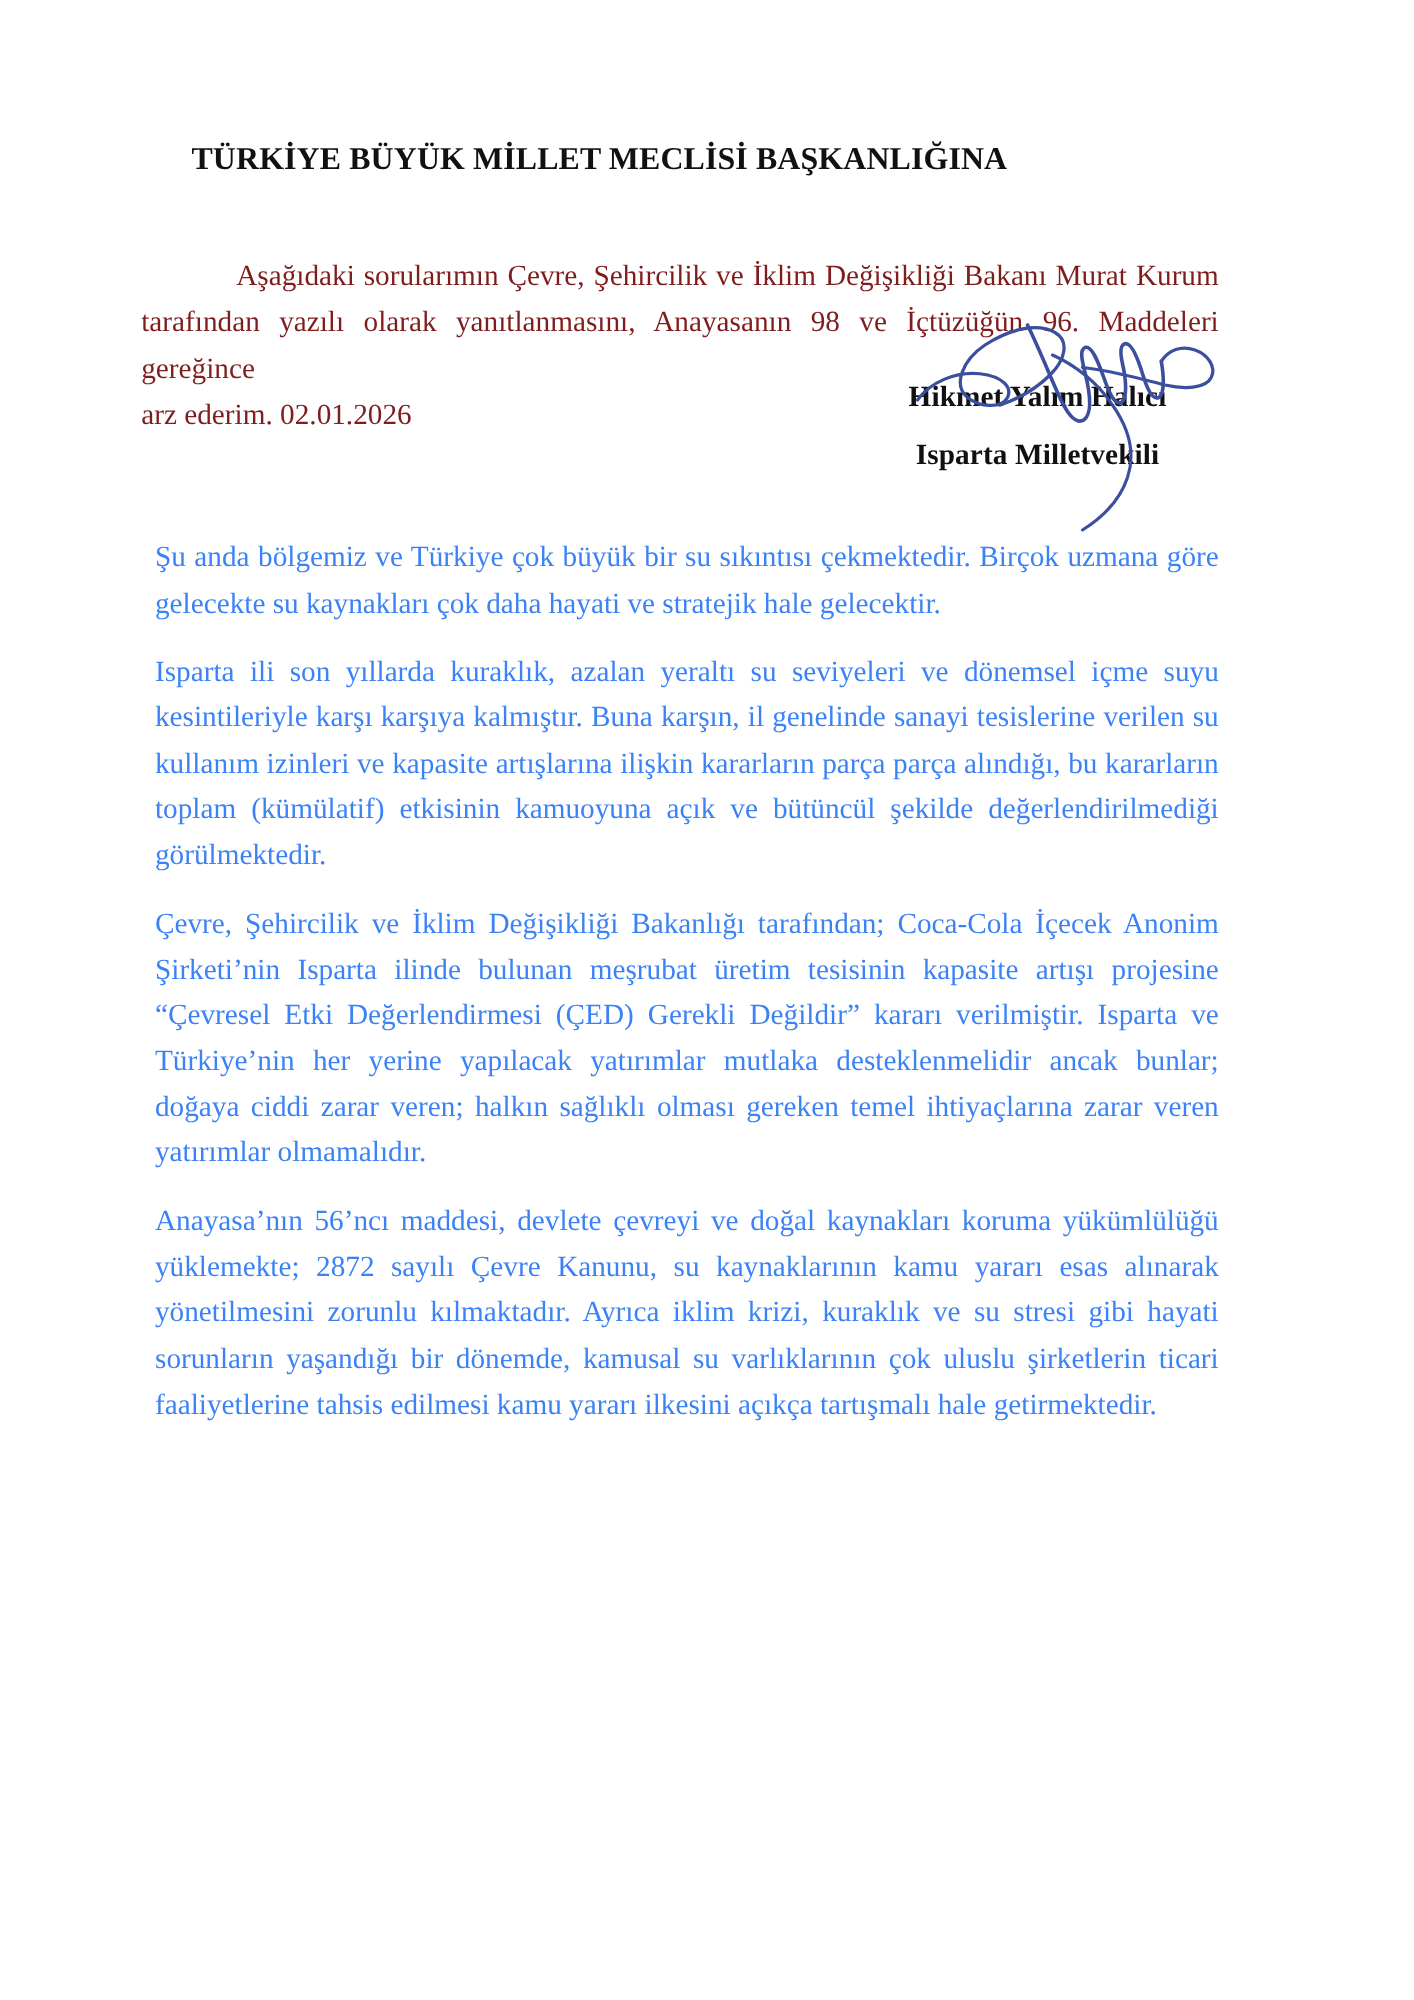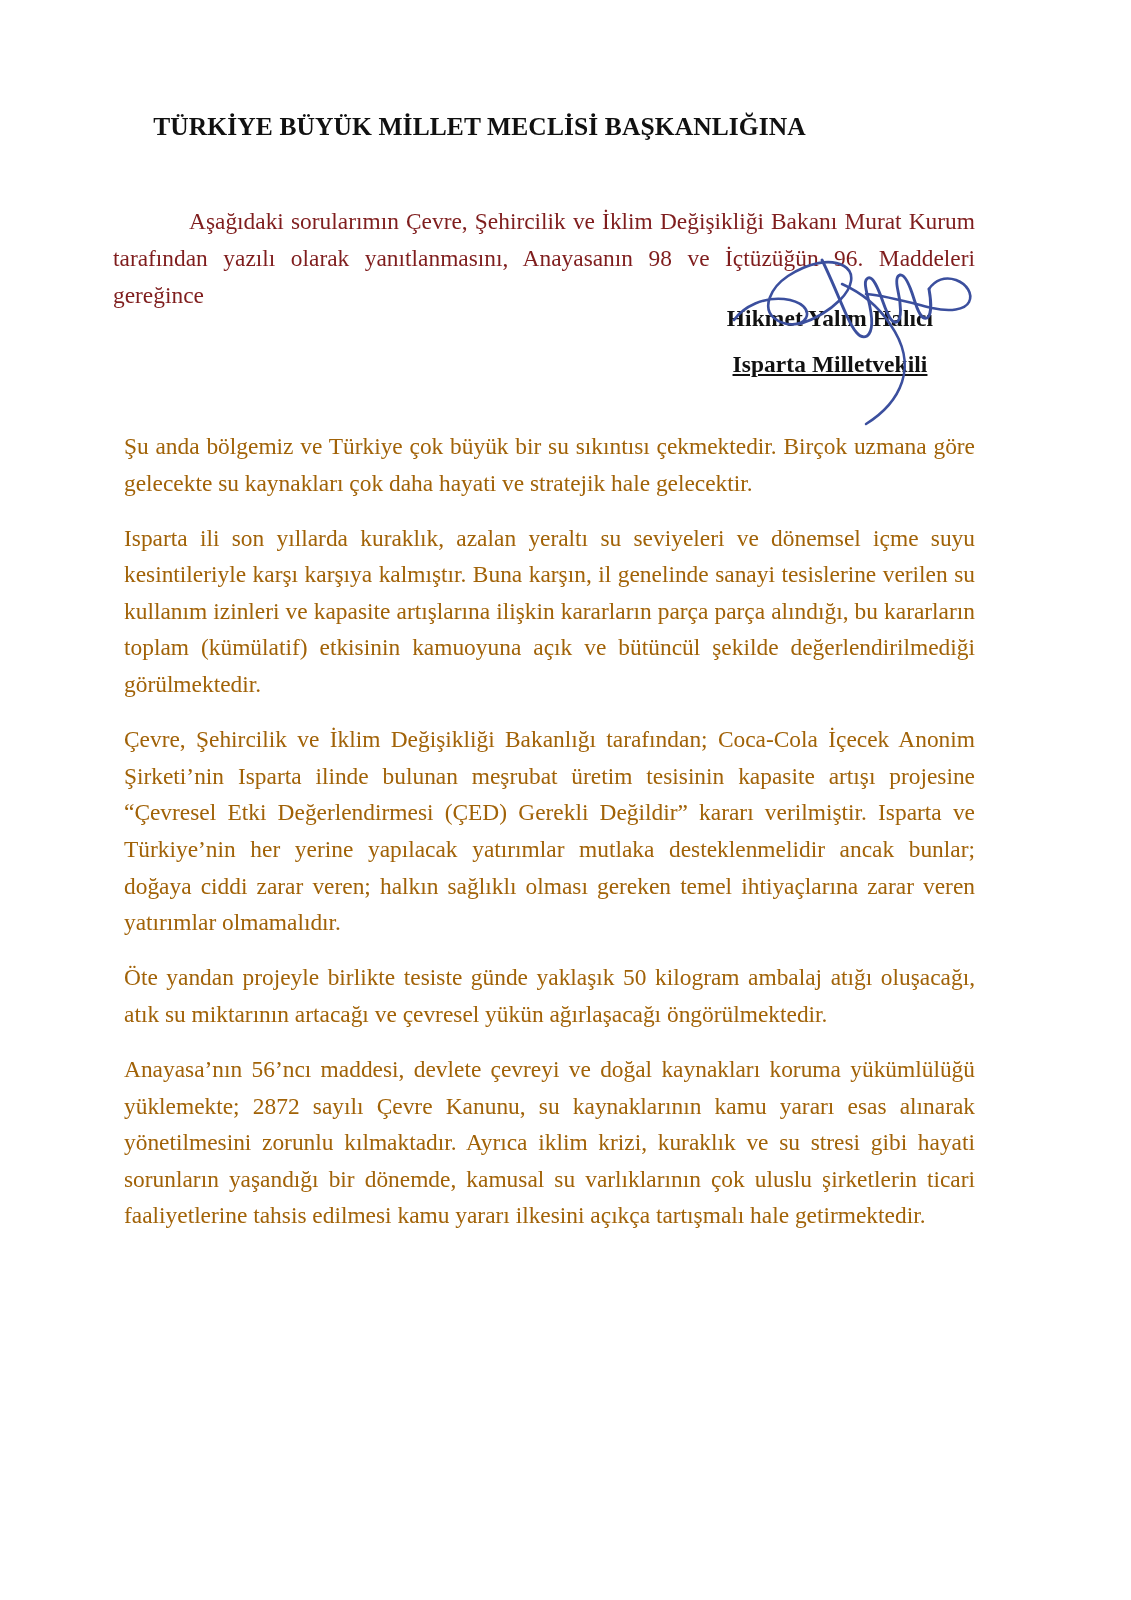--- a/index.html
+++ b/index.html
@@ -65,21 +65,20 @@
   }
   .sign-name,
   .sign-role {
     font-size: 23.4px;
     font-weight: bold;
     color: #111111;
     letter-spacing: 0.1px;
   }
   .sign-role {
     margin-top: 19px;
-    text-decoration: underline;
   }
 
   .signature-ink {
     position: absolute;
     top: 236px;
     left: 726px;
     width: 270px;
     height: 200px;
     z-index: 4;
     pointer-events: none;
@@ -91,41 +90,45 @@
     top: 428px;
     left: 124px;
     width: 851px;
   }
   .para {
     font-size: 23.4px;
     line-height: 36.6px;
     text-align: justify;
     text-justify: inter-word;
     margin: 0 0 18.5px 0;
-    color: #a16207;
+    color: #3b82f6;
     hyphens: none;
   }
   .para:last-child {
     margin-bottom: 0;
   }
   sup {
     font-size: 0.66em;
     vertical-align: super;
     line-height: 0;
   }
 </style>
 </head>
 <body>
 
 <div class="page">
 
   <div class="doc-title">TÜRKİYE BÜYÜK MİLLET MECLİSİ BAŞKANLIĞINA</div>
 
   <div class="intro">
     <span>Aşağıdaki sorularımın Çevre, Şehircilik ve İklim Değişikliği Bakanı Murat Kurum tarafından yazılı olarak yanıtlanmasını, Anayasanın 98 ve İçtüzüğün 96. Maddeleri gereğince</span>
+    <div class="last-line">
+      <span>arz ederim.</span>
+      <span>02.01.2026</span>
+    </div>
   </div>
 
   <svg class="signature-ink" viewBox="0 0 270 200" xmlns="http://www.w3.org/2000/svg">
     <g fill="none" stroke="#3b4f9e" stroke-linecap="round" stroke-linejoin="round">
       <path d="M8,84 C18,70 38,61 58,63 C76,65 84,74 80,82 C75,91 58,90 48,82
                C36,72 44,52 62,40 C82,27 104,22 118,30 C130,37 126,52 114,64
                C102,76 86,84 74,88" stroke-width="2.6"></path>
       <path d="M96,24 C104,40 112,60 120,78 C127,94 134,104 141,100
                C148,95 146,78 142,62 C139,50 138,44 142,42
                C147,40 152,52 157,66 C162,80 166,88 171,86
@@ -141,17 +144,16 @@
 
   <div class="sign-block">
     <div class="sign-name">Hikmet Yalım Halıcı</div>
     <div class="sign-role">Isparta Milletvekili</div>
   </div>
 
   <div class="body-copy">
     <p class="para">Şu anda bölgemiz ve Türkiye çok büyük bir su sıkıntısı çekmektedir. Birçok uzmana göre gelecekte su kaynakları çok daha hayati ve stratejik hale gelecektir.</p>
     <p class="para">Isparta ili son yıllarda kuraklık, azalan yeraltı su seviyeleri ve dönemsel içme suyu kesintileriyle karşı karşıya kalmıştır. Buna karşın, il genelinde sanayi tesislerine verilen su kullanım izinleri ve kapasite artışlarına ilişkin kararların parça parça alındığı, bu kararların toplam (kümülatif) etkisinin kamuoyuna açık ve bütüncül şekilde değerlendirilmediği görülmektedir.</p>
     <p class="para">Çevre, Şehircilik ve İklim Değişikliği Bakanlığı tarafından; Coca-Cola İçecek Anonim Şirketi’nin Isparta ilinde bulunan meşrubat üretim tesisinin kapasite artışı projesine “Çevresel Etki Değerlendirmesi (ÇED) Gerekli Değildir” kararı verilmiştir. Isparta ve Türkiye’nin her yerine yapılacak yatırımlar mutlaka desteklenmelidir ancak bunlar; doğaya ciddi zarar veren; halkın sağlıklı olması gereken temel ihtiyaçlarına zarar veren yatırımlar olmamalıdır.</p>
-    <p class="para">Öte yandan projeyle birlikte tesiste günde yaklaşık 50 kilogram ambalaj atığı oluşacağı, atık su miktarının artacağı ve çevresel yükün ağırlaşacağı öngörülmektedir.</p>
     <p class="para">Anayasa’nın 56’ncı maddesi, devlete çevreyi ve doğal kaynakları koruma yükümlülüğü yüklemekte; 2872 sayılı Çevre Kanunu, su kaynaklarının kamu yararı esas alınarak yönetilmesini zorunlu kılmaktadır. Ayrıca iklim krizi, kuraklık ve su stresi gibi hayati sorunların yaşandığı bir dönemde, kamusal su varlıklarının çok uluslu şirketlerin ticari faaliyetlerine tahsis edilmesi kamu yararı ilkesini açıkça tartışmalı hale getirmektedir.</p>
   </div>
 
 </div>
 
 </body></html>

